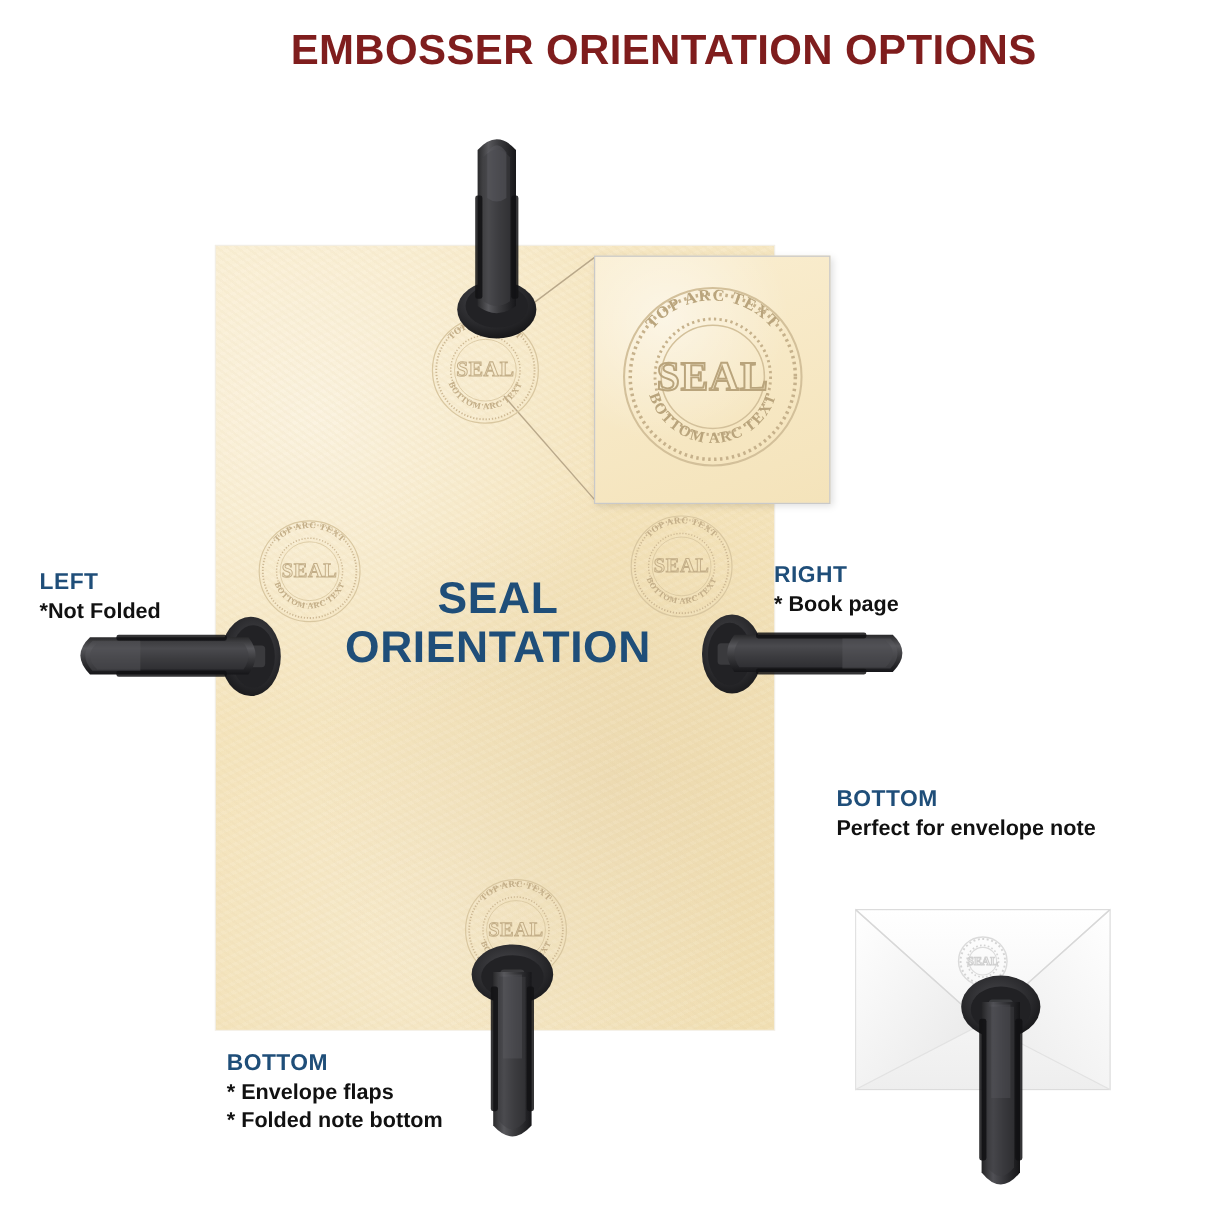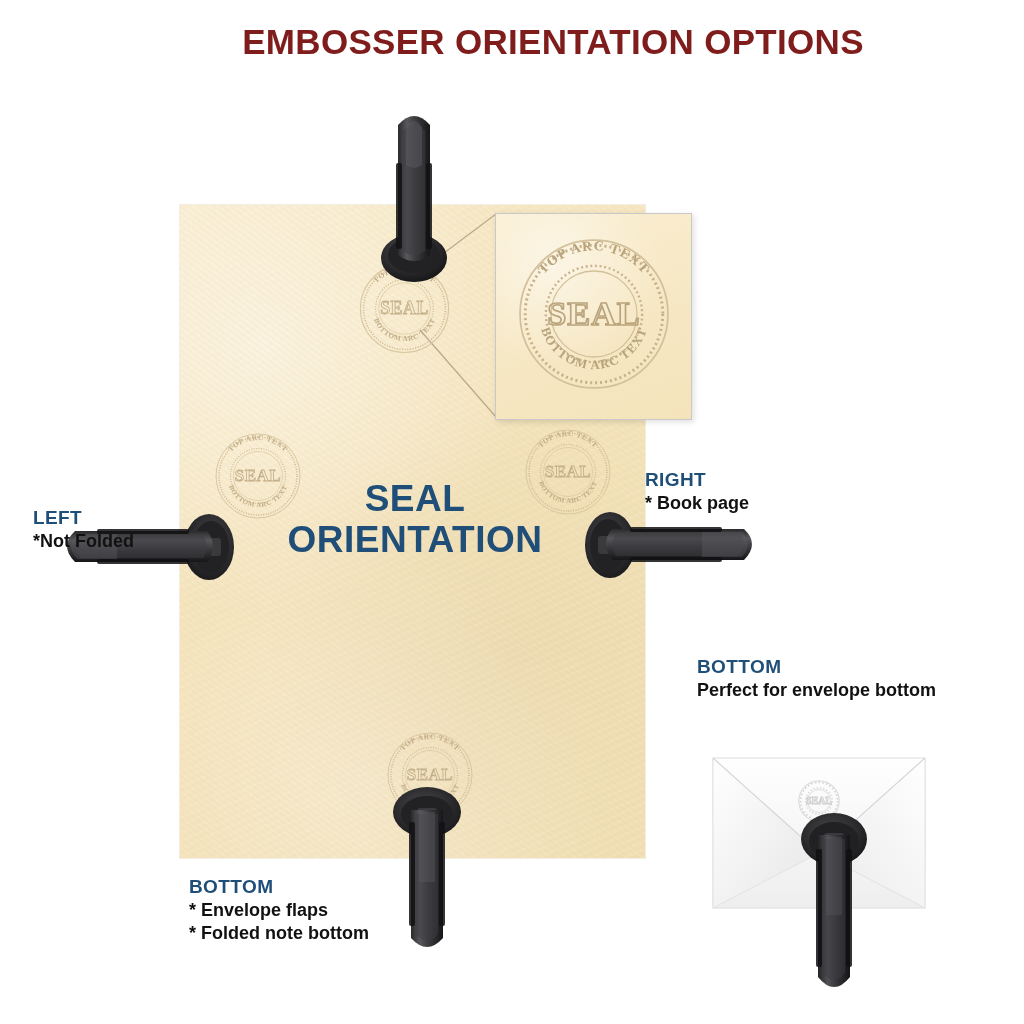--- a/index.html
+++ b/index.html
@@ -54,21 +54,21 @@
   .center-caption .l2{display:block;}
 
   
   .label-block{position:absolute;}
   .lbl-head{color:#1f4e79;font-weight:bold;font-size:19px;letter-spacing:.4px;
             line-height:1.25;}
   .lbl-line{color:#111111;font-weight:bold;font-size:18px;line-height:1.3;
             white-space:nowrap;}
 
   .lb-top{left:242px;top:120px;}
-  .lb-left{left:33px;top:474px;margin-top:32px;}
+  .lb-left{left:33px;top:474px;}
   .lb-right{left:645px;top:468px;}
   .lb-bottom-left{left:189px;top:875px;}
   .lb-bottom-right{left:697px;top:655px;}
 
   
   .envelope{position:absolute;left:712px;top:757px;width:214px;height:152px;}
   .envelope svg{display:block;width:100%;height:100%;}
 </style>
 </head>
 <body>
@@ -368,16 +368,16 @@
   </div>
 
   <div class="label-block lb-bottom-left">
     <div class="lbl-head">BOTTOM</div>
     <div class="lbl-line">* Envelope flaps</div>
     <div class="lbl-line">* Folded note bottom</div>
   </div>
 
   <div class="label-block lb-bottom-right">
     <div class="lbl-head">BOTTOM</div>
-    <div class="lbl-line">Perfect for envelope bottom</div>
+    <div class="lbl-line">Perfect for envelope note</div>
   </div>
 
 </div>
 
 </body></html>

